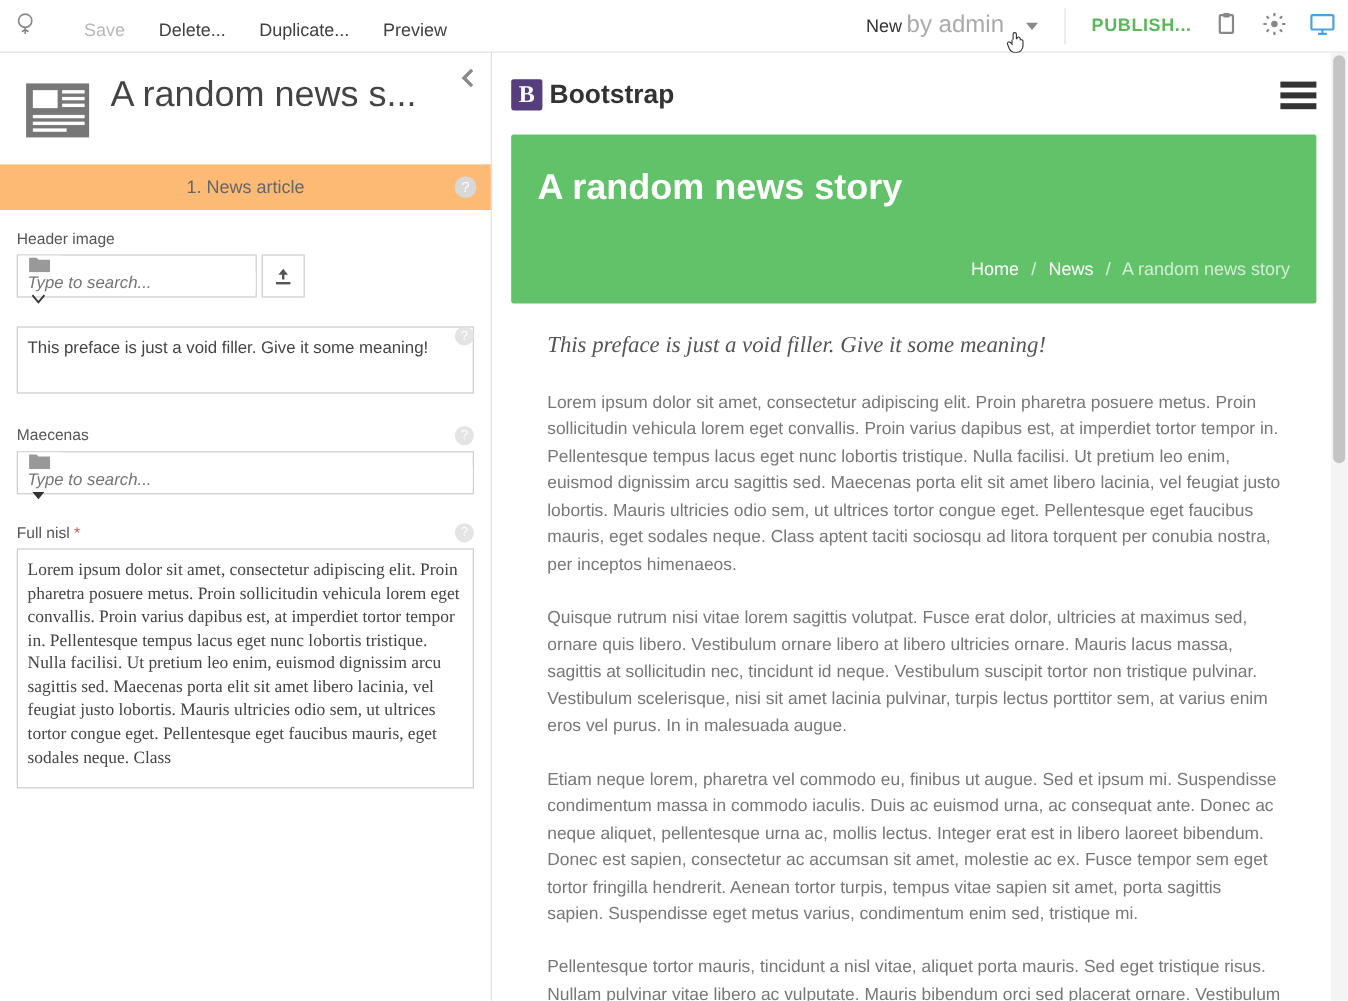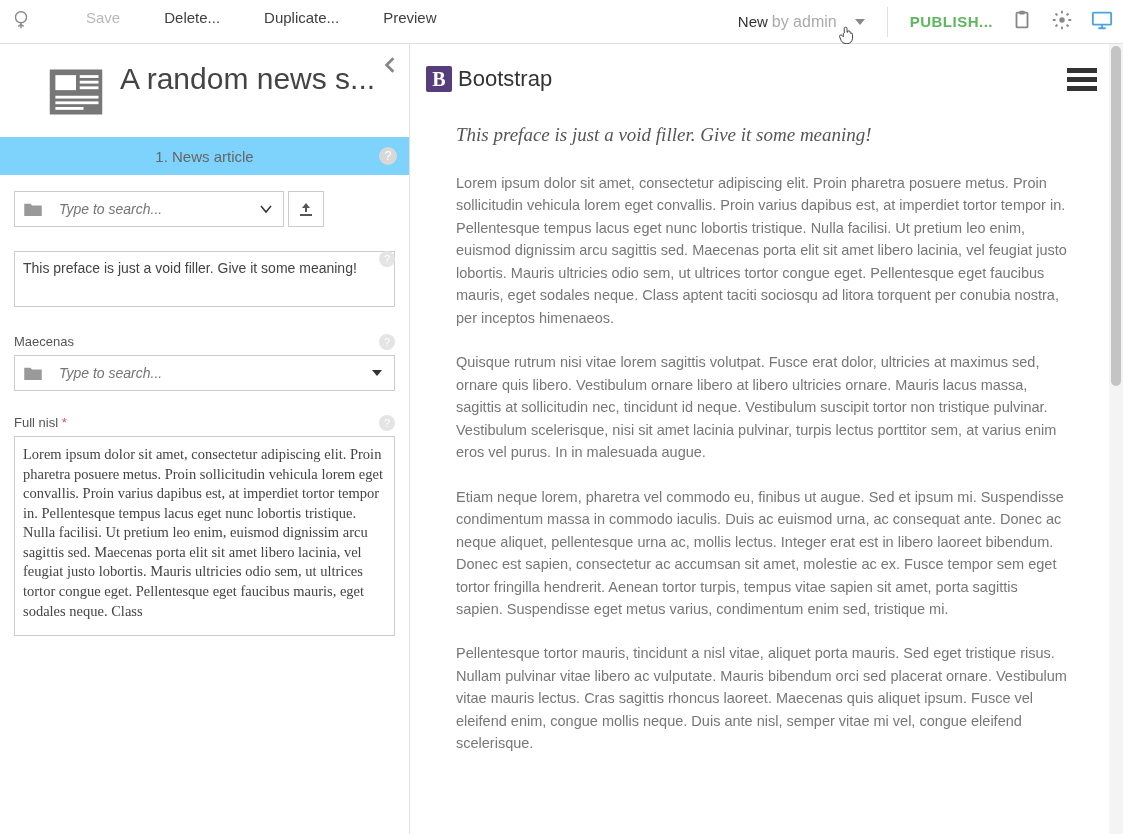--- a/index.html
+++ b/index.html
@@ -1,77 +1,77 @@
 <!DOCTYPE html>
 <html><head>
 <meta charset="utf-8">
 <style>
 * { box-sizing: border-box; margin: 0; padding: 0; }
 body { font-family: "Segoe UI", Arial, sans-serif; font-size: 14px; color: #333; background: #fff; width: 1123px; height: 834px; overflow: hidden; }
 
 
 .toolbar { height: 44px; display: flex; align-items: center; padding: 0 10px; border-bottom: 1px solid #e0e0e0; }
-.toolbar-left { display: flex; align-items: flex-start; gap: 44px; }
+.toolbar-left { display: flex; align-items: flex-end; gap: 28px; }
 .logo-icon { width: 22px; height: 22px; margin-right: 10px; }
 .toolbar-link { color: #404040; font-size: 15px; cursor: pointer; }
 .toolbar-link.disabled { color: #b8b8b8; cursor: default; }
 .toolbar-right { margin-left: auto; display: flex; align-items: center; gap: 18px; }
 .status-new { color: #333; font-size: 15px; }
-.status-byadmin { color: #aaa; font-size: 16px; }
+.status-byadmin { color: #aaa; font-size: 20px; }
 .caret-down { width: 10px; height: 10px; fill: #888; }
 .publish-link { color: #5cb85c; font-size: 15px; letter-spacing: 0.5px; font-weight: bold; }
 .icon-btn { width: 22px; height: 22px; fill: #888; cursor: pointer; }
 .icon-btn.screen { fill: #4aa3df; }
 .cursor-hand { position: absolute; left: 836px; top: 24px; width: 22px; height: 22px; pointer-events: none; }
 .vdivider { width: 1px; height: 30px; background: #e0e0e0; margin: 0 4px; }
 
 
 .split { display: flex; height: calc(834px - 44px); }
 .panel-left { width: 410px; border-right: 1px solid #e0e0e0; position: relative; display: flex; flex-direction: column; }
 .panel-right { flex: 1; background: #fff; position: relative; }
 
 
-.lp-header { padding: 18px 18px 12px 18px; display: flex; align-items: flex-start; gap: 14px; position: relative; margin-left: 28px; }
+.lp-header { padding: 18px 18px 12px 18px; display: flex; align-items: flex-start; gap: 14px; position: relative; }
 .doc-icon { width: 60px; height: 60px; flex-shrink: 0; }
 .lp-title { font-size: 30px; color: #444; font-weight: 400; white-space: nowrap; overflow: hidden; text-overflow: ellipsis; width: 280px; }
 .lp-slug { font-size: 15px; color: #888; margin-top: 4px; }
 .collapse-chevron { position: absolute; right: 10px; top: 12px; width: 18px; height: 18px; fill: #888; cursor: pointer; }
 
 
-.lp-crumb { background: #7dd3fc; height: 38px; display: flex; align-items: center; justify-content: center; color: #666; font-size: 15px; position: relative; }
+.lp-crumb { background: #fdba74; height: 38px; display: flex; align-items: center; justify-content: center; color: #666; font-size: 15px; position: relative; }
 .help-dot { position: absolute; right: 12px; width: 18px; height: 18px; border-radius: 50%; background: #d8d8d8; color: #fff; font-size: 12px; text-align: center; line-height: 18px; }
 
 
 .form-area { overflow-y: auto; padding: 16px 14px 20px 14px; flex: 1; }
 .form-group { margin-bottom: 24px; position: relative; }
 .form-label { font-size: 13px; color: #555; margin-bottom: 6px; display: block; }
 .req { color: #d9534f; }
 .help-dot-inline { position: absolute; right: 0; top: 0; width: 16px; height: 16px; border-radius: 50%; background: #e4e4e4; color: #fff; font-size: 11px; text-align: center; line-height: 16px; }
-.combo { display: flex; border: 1px solid #ccc; height: 36px; }
+.combo { display: flex; border: 1px solid #ccc; height: 36px; flex-direction: column; }
 .combo .combo-icon { width: 36px; background: #fff; display: flex; align-items: center; justify-content: center; }
 .combo .combo-icon svg { width: 18px; height: 14px; fill: #999; }
 .combo input { flex: 1; border: none; outline: none; padding: 0 8px; font-style: italic; color: #999; font-size: 14px; }
 .combo .combo-caret { width: 34px; display: flex; align-items: center; justify-content: center; border-left: 0; }
 .combo .combo-caret svg { width: 12px; height: 12px; fill: #333; }
 .upload-btn { width: 36px; border: 1px solid #ccc; margin-left: 4px; display: flex; align-items: center; justify-content: center; cursor: pointer; }
 .upload-btn svg { width: 16px; height: 16px; fill: #555; }
 .combo-row { display: flex; }
 .textarea { width: 100%; border: 1px solid #ccc; padding: 8px; font-family: inherit; font-size: 14px; color: #444; resize: none; }
 .textarea.preface { height: 56px; }
 .textarea.fullbody { height: 200px; font-family: Georgia, "Times New Roman", serif; font-size: 14.5px; overflow-y: scroll; line-height: 1.35; }
 .section-h { font-size: 22px; color: #333; margin-top: 24px; font-weight: 400; }
 
 
 .preview-scroll { position: absolute; right: 0; top: 0; bottom: 0; width: 14px; background: #f4f4f4; }
 .preview-scroll .thumb { width: 10px; margin-left: 2px; background: #c4c4c4; border-radius: 5px; height: 340px; position: absolute; top: 2px; }
 .preview-body { padding: 14px 26px 14px 16px; }
 .pv-header { display: flex; align-items: center; justify-content: space-between; height: 42px; }
 .bootstrap-logo { display: flex; align-items: center; gap: 6px; }
 .bootstrap-logo .b-badge { width: 26px; height: 26px; background: #563d7c; color: #fff; font-weight: bold; font-family: Georgia, serif; font-size: 20px; text-align: center; line-height: 26px; border-radius: 2px; }
-.bootstrap-logo .b-text { font-size: 22px; font-weight: 400; color: #333; }
+.bootstrap-logo .b-text { font-size: 22px; font-weight: 700; color: #333; }
 .hamburger { width: 30px; cursor: pointer; }
 .hamburger div { height: 5px; background: #333; margin: 4px 0; }
 .hero { background: #66bb6a; background: #62c462; color: #fff; margin-top: 12px; padding: 28px 22px 20px 22px; border-radius: 2px; }
 .hero { background: #62c462; }
 .hero { background: #62bd6f; }
 .hero { background: #68c170; }
 .hero { background: #66bd6c; }
 .hero { background: #63c16e; }
 .hero { background: #65c36e; }
 .hero { background: #62c46b; }
@@ -170,20 +170,21 @@
     </div>
 
     <div class="lp-crumb">
       <span>1. News article</span>
       <span class="help-dot">?</span>
     </div>
 
     <div class="form-area">
 
       <div class="form-group">
+        <label class="form-label">Header image</label>
         <div class="combo-row">
           <div class="combo">
             <span class="combo-icon">
                 <svg viewBox="0 0 20 16">
                   <path d="M0 2h7l2 2h11v12H0z"></path>
                 </svg>
               </span>
             <input placeholder="Type to search..." style="">
             <span class="combo-caret">
                 <svg viewBox="0 0 12 12">
@@ -239,20 +240,30 @@
           <div class="b-badge">B</div>
           <div class="b-text">Bootstrap</div>
         </div>
         <div class="hamburger">
             <div></div>
             <div></div>
             <div></div>
           </div>
       </div>
 
+      <div class="hero">
+        <div class="hero-title">A random news story</div>
+        <div class="breadcrumb-pv">
+          <a>Home</a>
+          <span class="sep">/</span>
+          <a>News</a>
+          <span class="sep">/</span>
+          <span class="current">A random news story</span>
+        </div>
+      </div>
 
       <div class="pv-content">
         <div class="pv-preface">This preface is just a void filler. Give it some meaning!</div>
         <p class="pv-para">Lorem ipsum dolor sit amet, consectetur adipiscing elit. Proin pharetra posuere metus. Proin sollicitudin vehicula lorem eget convallis. Proin varius dapibus est, at imperdiet tortor tempor in. Pellentesque tempus lacus eget nunc lobortis tristique. Nulla facilisi. Ut pretium leo enim, euismod dignissim arcu sagittis sed. Maecenas porta elit sit amet libero lacinia, vel feugiat justo lobortis. Mauris ultricies odio sem, ut ultrices tortor congue eget. Pellentesque eget faucibus mauris, eget sodales neque. Class aptent taciti sociosqu ad litora torquent per conubia nostra, per inceptos himenaeos.</p>
         <p class="pv-para">Quisque rutrum nisi vitae lorem sagittis volutpat. Fusce erat dolor, ultricies at maximus sed, ornare quis libero. Vestibulum ornare libero at libero ultricies ornare. Mauris lacus massa, sagittis at sollicitudin nec, tincidunt id neque. Vestibulum suscipit tortor non tristique pulvinar. Vestibulum scelerisque, nisi sit amet lacinia pulvinar, turpis lectus porttitor sem, at varius enim eros vel purus. In in malesuada augue.</p>
         <p class="pv-para">Etiam neque lorem, pharetra vel commodo eu, finibus ut augue. Sed et ipsum mi. Suspendisse condimentum massa in commodo iaculis. Duis ac euismod urna, ac consequat ante. Donec ac neque aliquet, pellentesque urna ac, mollis lectus. Integer erat est in libero laoreet bibendum. Donec est sapien, consectetur ac accumsan sit amet, molestie ac ex. Fusce tempor sem eget tortor fringilla hendrerit. Aenean tortor turpis, tempus vitae sapien sit amet, porta sagittis sapien. Suspendisse eget metus varius, condimentum enim sed, tristique mi.</p>
         <p class="pv-para">Pellentesque tortor mauris, tincidunt a nisl vitae, aliquet porta mauris. Sed eget tristique risus. Nullam pulvinar vitae libero ac vulputate. Mauris bibendum orci sed placerat ornare. Vestibulum vitae mauris lectus. Cras sagittis rhoncus laoreet. Maecenas quis aliquet ipsum. Fusce vel eleifend enim, congue mollis neque. Duis ante nisl, semper vitae mi vel, congue eleifend scelerisque.</p>
       </div>
     </div>
     <div class="preview-scroll">

